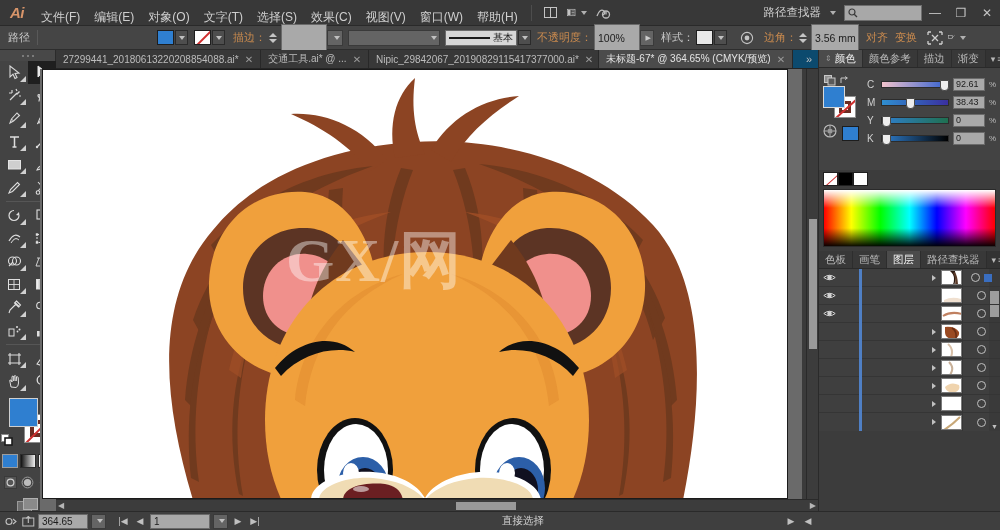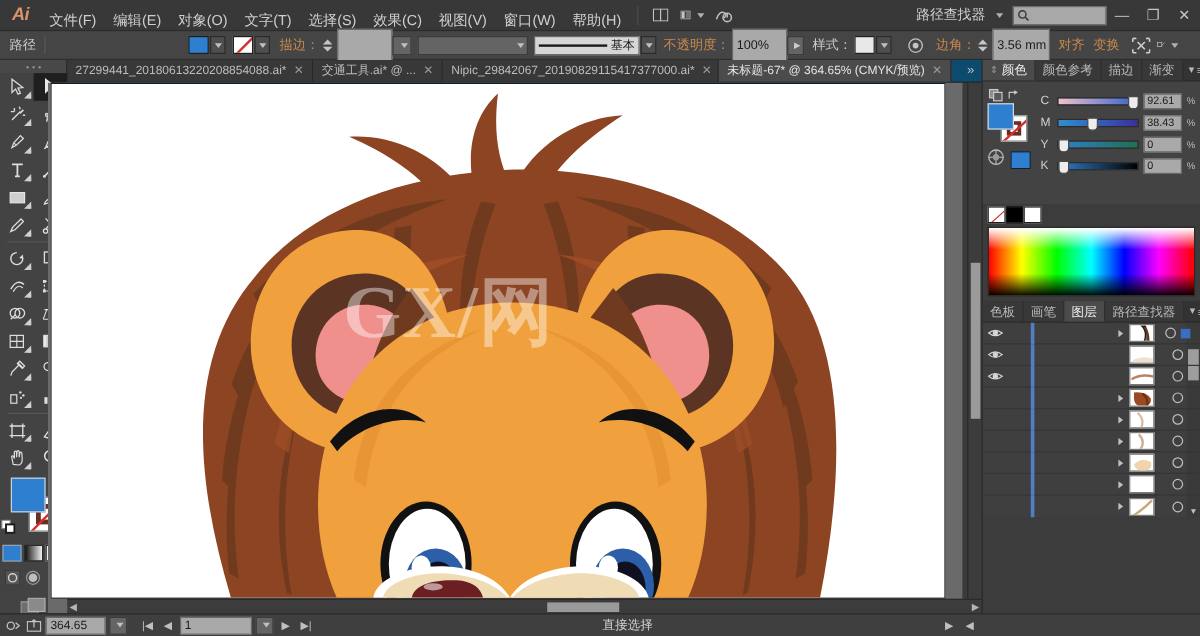--- a/index.html
+++ b/index.html
@@ -90,21 +90,21 @@
     height: 28px; background: #a9a9a9; border: 1px solid #6a6a6a;
     color: #1c1c1c; font-size: 10.5px; display: flex; align-items: center;
     padding: 0 3px; white-space: nowrap;
   }
   .combo {
     height: 16px; background: #646464; border: 1px solid #3a3a3a;
     display: flex; align-items: center; justify-content: flex-end;
     padding-right: 2px;
   }
   .stroke-profile {
-    width: 88px; height: 16px; background: #d6d6d6; border: 1px solid #6a6a6a;
+    width: 72px; height: 16px; background: #d6d6d6; border: 1px solid #6a6a6a;
     display: flex; align-items: center; padding: 0 3px; gap: 3px;
   }
   .sp-line { flex: 1; height: 2px; background: #1a1a1a; }
   .sp-text { font-size: 10px; color: #1c1c1c; }
   .cb-icon {
     width: 18px; height: 18px; display: flex; align-items: center;
     justify-content: center; margin: 0 2px;
   }
 
   

